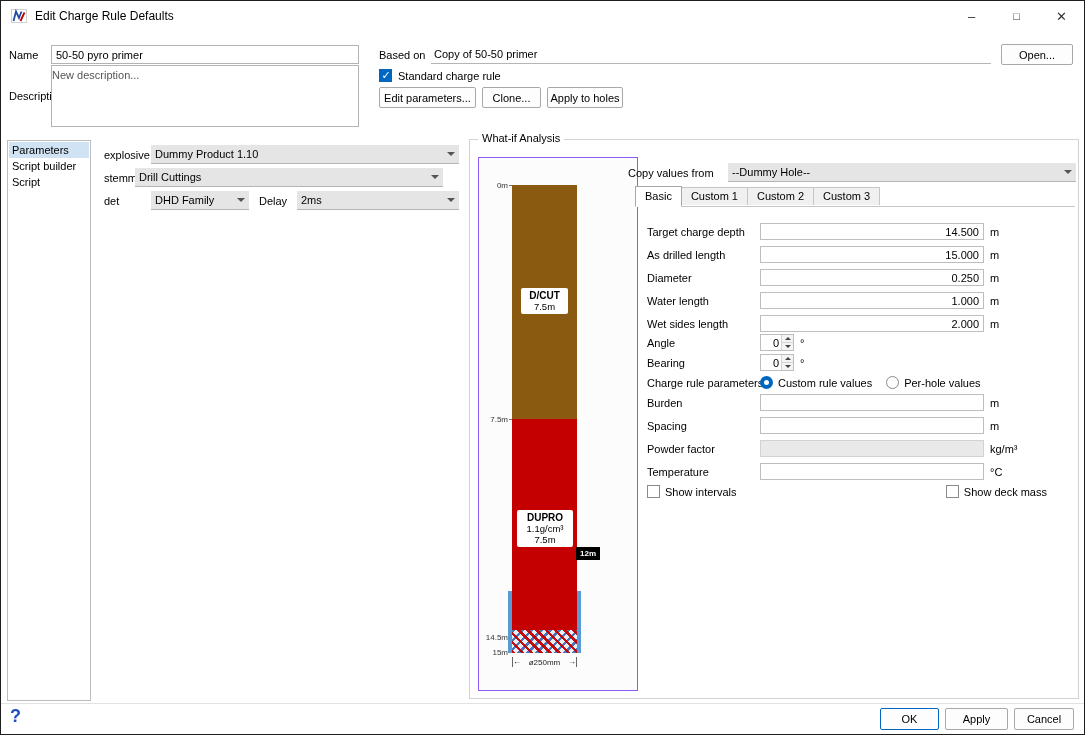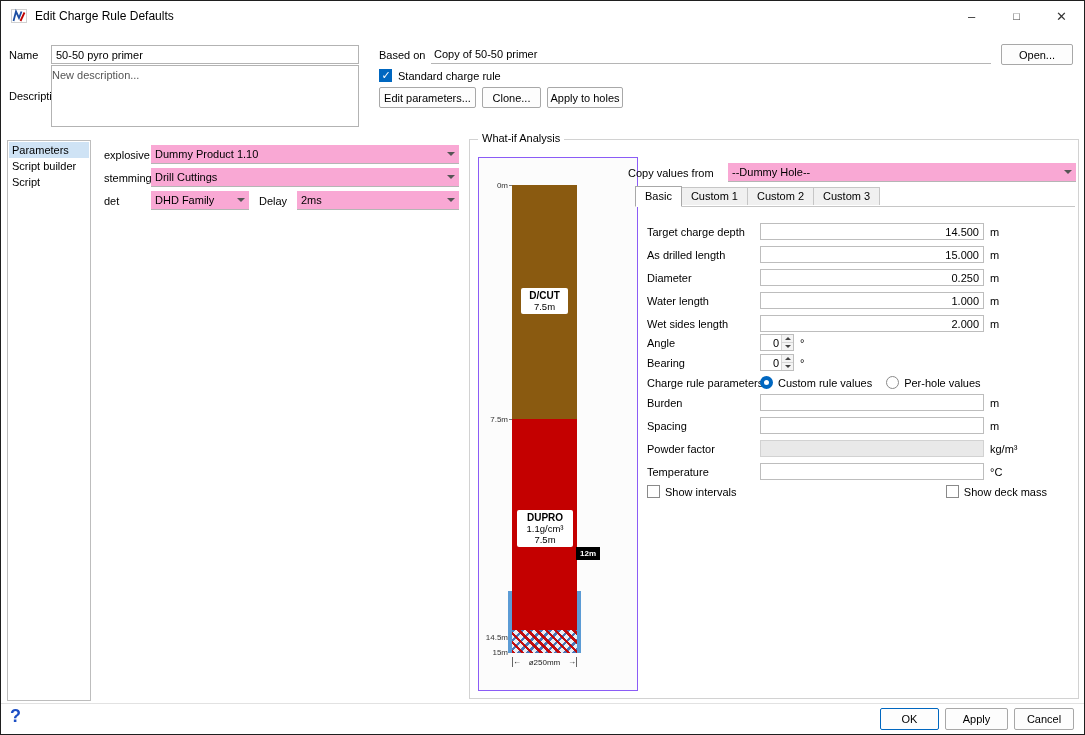--- a/index.html
+++ b/index.html
@@ -11,21 +11,21 @@
   .app-icon { position:absolute; left:10px; top:7px; width:16px; height:16px; }
   .win-title { position:absolute; left:34px; top:0; height:30px; line-height:30px; font-size:12px; color:#000; }
   .winctl { position:absolute; top:0; height:30px; width:45px; display:flex; align-items:center; justify-content:center; font-size:13px; color:#333; }
   .winctl.min { right:90px; } .winctl.max { right:45px; font-size:11px; } .winctl.close { right:0; }
 
   
   .lbl { position:absolute; font-size:11px; color:#000; white-space:nowrap; }
   .btn { position:absolute; display:flex; align-items:center; justify-content:center; background:#fdfdfd; border:1px solid #a8a8a8; border-radius:2px; font-size:11px; color:#000; }
   .btn.primary { border-color:#0067c0; }
   .tbox { position:absolute; border:1px solid #b3b3b3; background:#fff; font-size:11px; padding:0 4px; color:#000; }
-  .combo { position:absolute; display:flex; align-items:center; justify-content:space-between; background:#f9a8d4; border-bottom:1px solid #b5b5b5; font-size:11px; padding:0 4px; height:19px; color:#000;text-align:center; }
+  .combo { position:absolute; display:flex; align-items:center; justify-content:space-between; background:#e5e5e5; border-bottom:1px solid #b5b5b5; font-size:11px; padding:0 4px; height:19px; color:#000;text-align:center; }
   .caret { width:0; height:0; border-left:4px solid transparent; border-right:4px solid transparent; border-top:4px solid #555; flex:none; margin-left:6px; }
   .checkbox { width:13px; height:13px; border:1px solid #8a8a8a; background:#fff; flex:none; display:inline-block; position:relative; }
   .checkbox.checked { background:#0067c0; border-color:#0067c0; }
   .checkbox.checked::after { content:"✓"; position:absolute; left:1.5px; top:-1px; color:#fff; font-size:11px; }
   .radio { width:13px; height:13px; border-radius:50%; border:1px solid #8a8a8a; background:#fff; flex:none; display:inline-block; }
   .radio.checked { border:4px solid #0067c0; }
 
   
   .name-input { left:50px; top:44px; width:308px; height:19px; }
   .desc-box { position:absolute; left:50px; top:64px; width:308px; height:62px; border:1px solid #b3b3b3; background:#fff; font-size:11px; color:#555; padding:3px 0; resize:none; outline:none; }
@@ -129,21 +129,21 @@
     <div class="side-item">Script builder</div>
     <div class="side-item">Script</div>
   </div>
 
   <span class="lbl" style="left:103px; top:148px;">explosive</span>
   <div class="combo" style="left:150px; top:144px; width:308px;">
     <span>Dummy Product 1.10</span>
     <span class="caret"></span>
   </div>
   <span class="lbl" style="left:103px; top:171px;">stemming</span>
-  <div class="combo" style="left:150px; top:167px; width:308px;">
+  <div class="combo" style="left:134px; top:167px; width:308px;">
     <span>Drill Cuttings</span>
     <span class="caret"></span>
   </div>
   <span class="lbl" style="left:103px; top:194px;">det</span>
   <div class="combo" style="left:150px; top:190px; width:98px;">
     <span>DHD Family</span>
     <span class="caret"></span>
   </div>
   <span class="lbl" style="left:258px; top:194px;">Delay</span>
   <div class="combo" style="left:296px; top:190px; width:162px;">

